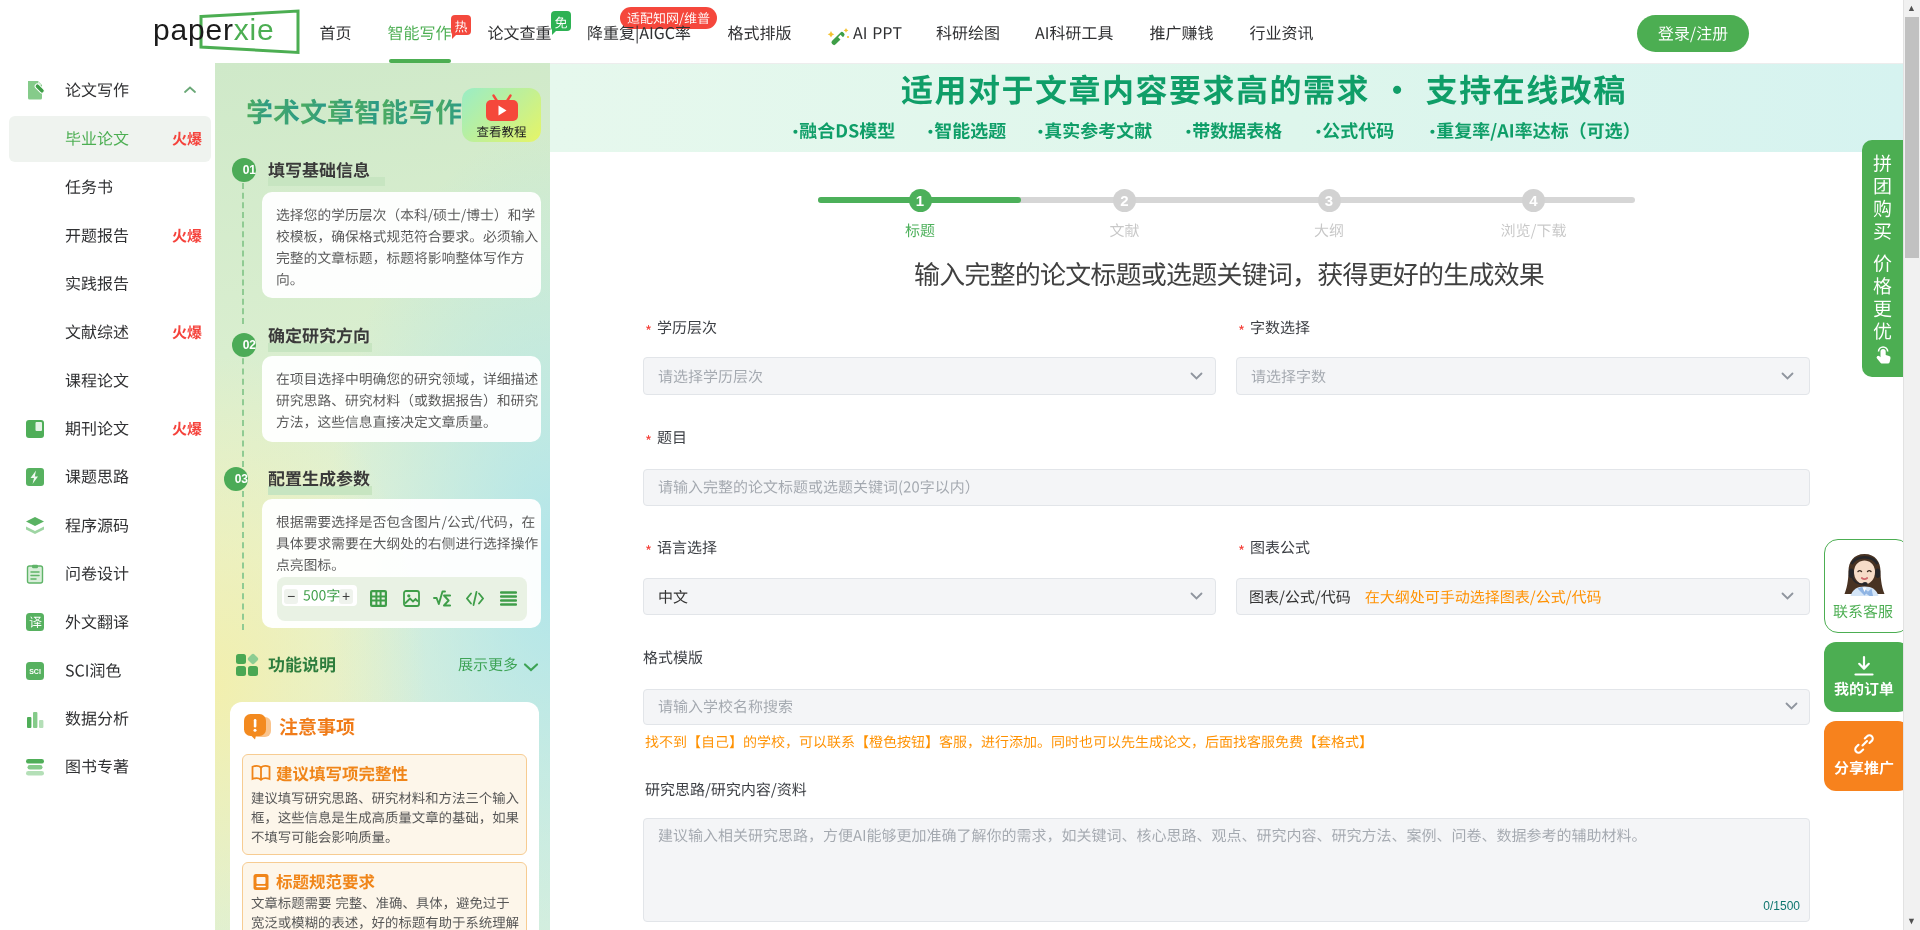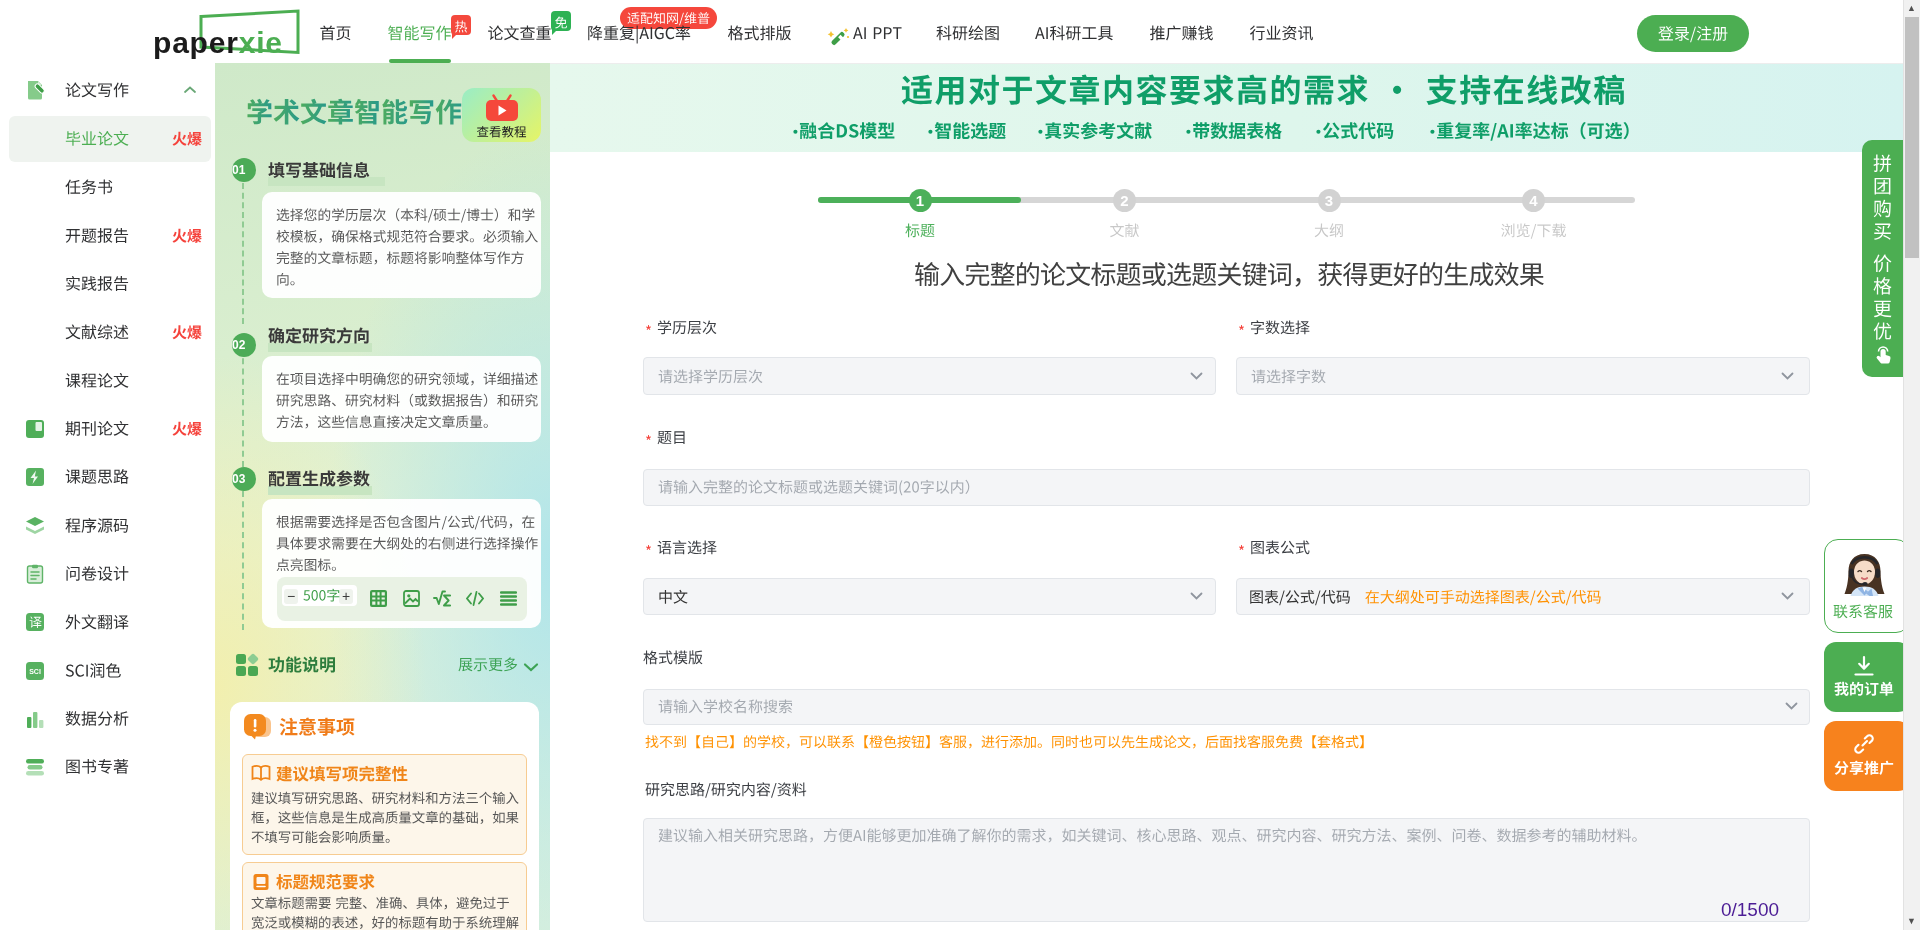--- a/index.html
+++ b/index.html
@@ -1,38 +1,38 @@
 <!DOCTYPE html>
 <html><head><meta charset="utf-8"><style>
 *{margin:0;padding:0;box-sizing:border-box}
 html,body{width:1920px;height:930px;overflow:hidden;background:#fff;font-family:"Liberation Sans",sans-serif}
 #page{position:relative;width:1920px;height:930px;overflow:hidden}
 .a{position:absolute}
 
 #hdr{left:0;top:0;width:1920px;height:64px;background:#fff;border-bottom:1px solid #ededed;z-index:1}
-#logo{z-index:2;left:153px;top:26px;font-weight:bold;font-size:30px;letter-spacing:0.8px;color:#1b1b1b;z-index:2}
+#logo{z-index:2;left:153px;top:13px;font-weight:normal;font-size:30px;letter-spacing:0.8px;color:#1b1b1b;z-index:2}
 #logo .x{color:#4cae52}
 #navline{z-index:2;left:389px;top:59px;width:62px;height:4px;background:#4cae52;border-radius:2px}
 #bhot{z-index:2;left:451px;top:15px;width:20px;height:20px;border-radius:4px;background:#f4493d}
 #bhot:after{content:"";position:absolute;left:1px;bottom:-4px;border:5px solid transparent;border-top-color:#f4493d;border-left-color:#f4493d;border-width:4px}
 #bfree{z-index:2;left:551px;top:11px;width:20px;height:20px;border-radius:4px;background:#2eb254}
 #bfree:after{content:"";position:absolute;left:1px;bottom:-4px;border:4px solid transparent;border-top-color:#2eb254;border-left-color:#2eb254}
 #bpill{z-index:2;left:620px;top:7px;width:97px;height:22px;border-radius:11px;background:#f5473c}
 #loginbtn{z-index:2;left:1637px;top:15px;width:112px;height:37px;border-radius:18.5px;background:#4cae52}
 
 #side{left:0;top:63px;width:215px;height:867px;background:#fff;z-index:5}
 #sact{z-index:6;left:9px;top:116px;width:202px;height:46px;border-radius:6px;background:#eff3ef}
 
 #panel{left:215px;top:63px;width:335px;height:867px;z-index:6;background:
 radial-gradient(115% 70% at 0% 72%, rgba(243,239,172,.95) 0%, rgba(243,239,172,0) 55%),
 radial-gradient(115% 85% at 102% 58%, rgba(172,228,236,.92) 0%, rgba(172,228,236,0) 60%),
 linear-gradient(172deg,#cfe9c9 0%,#d9eecf 32%,#e4f2d6 55%,#daf0dc 100%)}
 .wbox{background:rgba(255,255,255,.95);border-radius:10px}
 #tut{z-index:7;left:462px;top:88px;width:79px;height:54px;border-radius:12px;background:linear-gradient(135deg,#9aedc6 0%,#c3f093 55%,#e6f566 100%)}
-.stepc{width:24px;height:24px;border-radius:50%;background:#4cab57;color:#fff;font-size:12px;font-weight:bold;text-align:left;line-height:24px;z-index:8}
+.stepc{width:24px;height:24px;border-radius:50%;background:#4cab57;color:#fff;font-size:12px;font-weight:bold;text-align:right;line-height:24px;z-index:8}
 .hl{height:9px;background:#c7e5c1;z-index:6}
 .dash{border-left:2px dashed #90cb93;width:0;left:242px;z-index:6}
 #ctr{left:277px;top:577px;width:250px;height:44px;border-radius:8px;background:#e9f2e4;z-index:8}
 #cnt{left:282px;top:585px;width:75px;height:21px;border-radius:4px;background:#fff;z-index:9}
 .pm{width:14px;height:15px;border-radius:3px;background:#eff3ed;z-index:10;color:#3c3c3c;font-size:14px;text-align:center;line-height:14px}
 #notice{left:230px;top:702px;width:309px;height:260px;border-radius:12px;background:#fff;z-index:7}
 .obox{left:242px;width:285px;border-radius:6px;background:#fdf6ea;border:1px solid #f7cc92;z-index:8}
 
 #banner{left:550px;top:64px;width:1353px;height:88px;background:linear-gradient(90deg,#e6f8ed 0%,#def6ec 55%,#d6f3f0 100%)}
 .sline{top:197px;height:6px;border-radius:3px}
@@ -122,21 +122,21 @@
   <svg class="a ico" style="left:482px;top:94px" width="40" height="28" viewBox="0 0 40 28">
       <path d="M15 7 11.5 1.5M25 7l3.5-5.5" stroke="#f5483b" stroke-width="2.4" stroke-linecap="round"></path>
       <rect x="4" y="6" width="32" height="21" rx="5" fill="#f5483b"></rect>
       <path d="M16.5 11.5l8 5-8 5z" fill="#fff"></path>
     </svg>
   <div class="a dash" style="top:183px;height:141px"></div>
   <div class="a dash" style="top:348px;height:119px"></div>
   <div class="a dash" style="top:491px;height:139px"></div>
   <div class="a stepc" style="left:232px;top:158px">01</div>
   <div class="a stepc" style="left:232px;top:333px">02</div>
-  <div class="a stepc" style="left:232px;top:466.5px">03</div>
+  <div class="a stepc" style="left:224px;top:466.5px">03</div>
   <div class="a hl" style="left:268px;top:177px;width:117px"></div>
   <div class="a hl" style="left:268px;top:342.5px;width:104px"></div>
   <div class="a hl" style="left:268px;top:485.5px;width:104px"></div>
   <div class="a wbox" style="left:262px;top:192px;width:279px;height:106px;z-index:7"></div>
   <div class="a wbox" style="left:262px;top:356px;width:279px;height:86px;z-index:7"></div>
   <div class="a wbox" style="left:262px;top:499px;width:279px;height:129px;z-index:7"></div>
   <div class="a" id="ctr"></div>
   <div class="a" id="cnt"></div>
   <div class="a pm" style="left:284px;top:589px">−</div>
   <div class="a pm" style="left:339px;top:589px">+</div>
@@ -196,21 +196,21 @@
   <div class="a scir" style="left:1113px;background:#d2d2d2">2</div>
   <div class="a scir" style="left:1317.5px;background:#d2d2d2">3</div>
   <div class="a scir" style="left:1522px;background:#d2d2d2">4</div>
   <div class="a inp" style="left:643px;top:357px;width:573px;height:38px"></div>
   <div class="a inp" style="left:1236px;top:357px;width:574px;height:38px"></div>
   <div class="a inp" style="left:643px;top:469px;width:1167px;height:37px"></div>
   <div class="a inp" style="left:643px;top:578px;width:573px;height:37px"></div>
   <div class="a inp" style="left:1236px;top:578px;width:574px;height:37px"></div>
   <div class="a inp" style="left:643px;top:689px;width:1167px;height:36px"></div>
   <div class="a inp" style="left:643px;top:818px;width:1167px;height:104px"></div>
-  <div class="a" style="left:1700px;top:899px;width:100px;text-align:center;font-size:19px;color:#4c1d95;z-index:10">0/1500</div>
+  <div class="a" style="left:1700px;top:899px;width:100px;text-align:right;font-size:12px;color:#0f766e;z-index:10">0/1500</div>
   <svg class="a ico" style="left:1190px;top:372px" width="13" height="9" viewBox="0 0 13 9">
       <path d="M1.5 1.5l5 5 5-5" fill="none" stroke="#8f959e" stroke-width="1.8" stroke-linecap="round"></path>
     </svg>
   <svg class="a ico" style="left:1781px;top:372px" width="13" height="9" viewBox="0 0 13 9">
       <path d="M1.5 1.5l5 5 5-5" fill="none" stroke="#8f959e" stroke-width="1.8" stroke-linecap="round"></path>
     </svg>
   <svg class="a ico" style="left:1190px;top:592px" width="13" height="9" viewBox="0 0 13 9">
       <path d="M1.5 1.5l5 5 5-5" fill="none" stroke="#8f959e" stroke-width="1.8" stroke-linecap="round"></path>
     </svg>
   <svg class="a ico" style="left:1781px;top:592px" width="13" height="9" viewBox="0 0 13 9">

